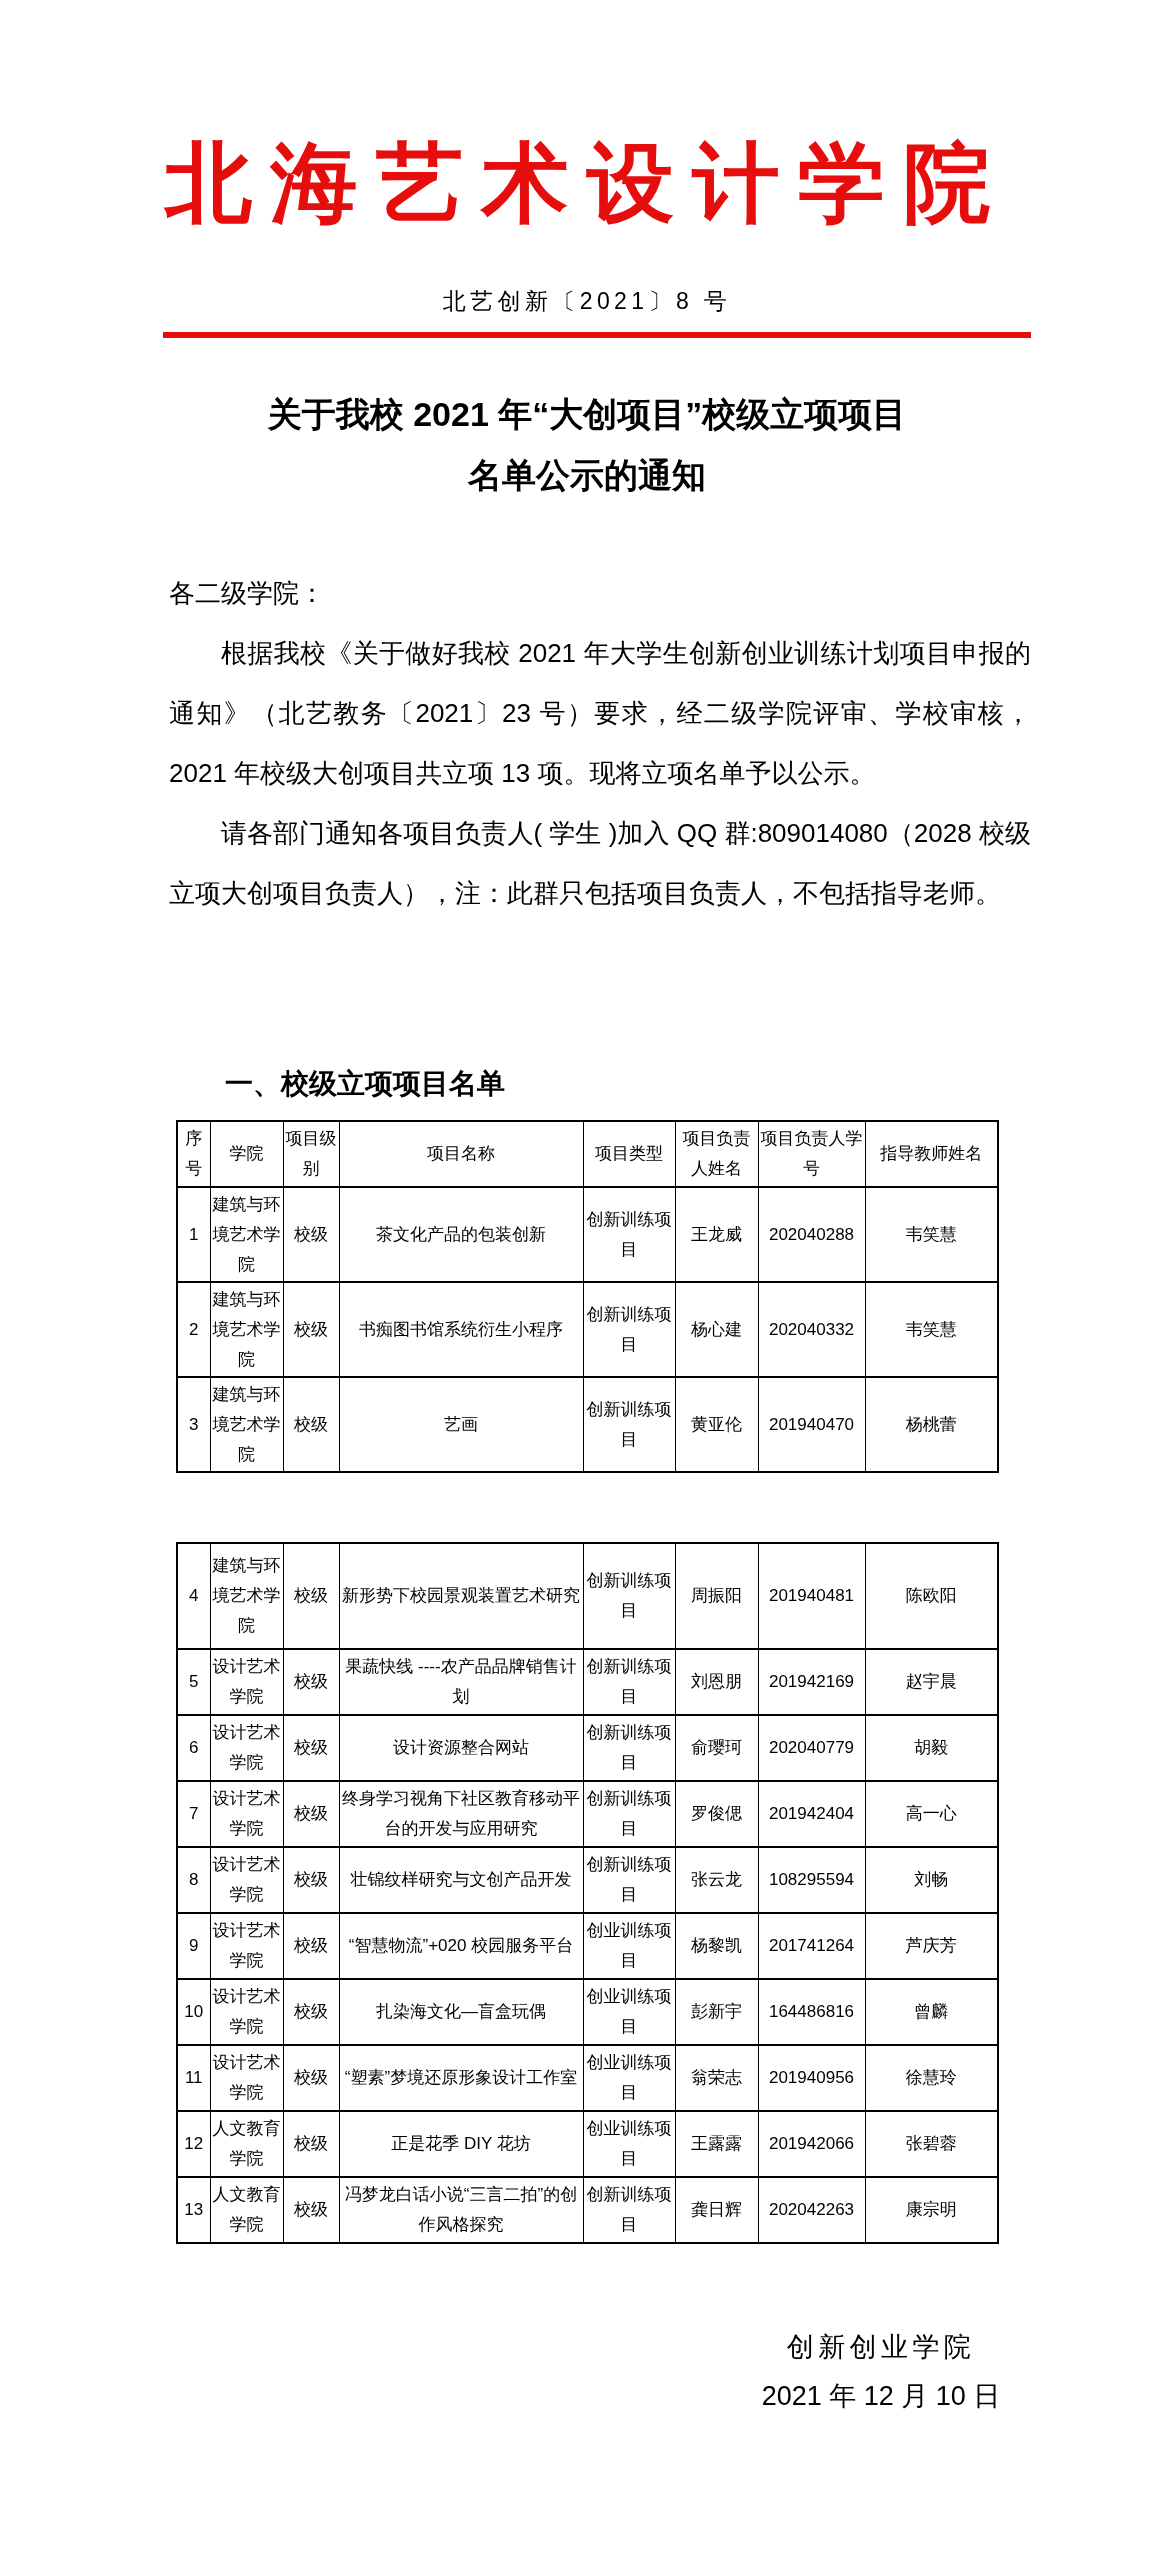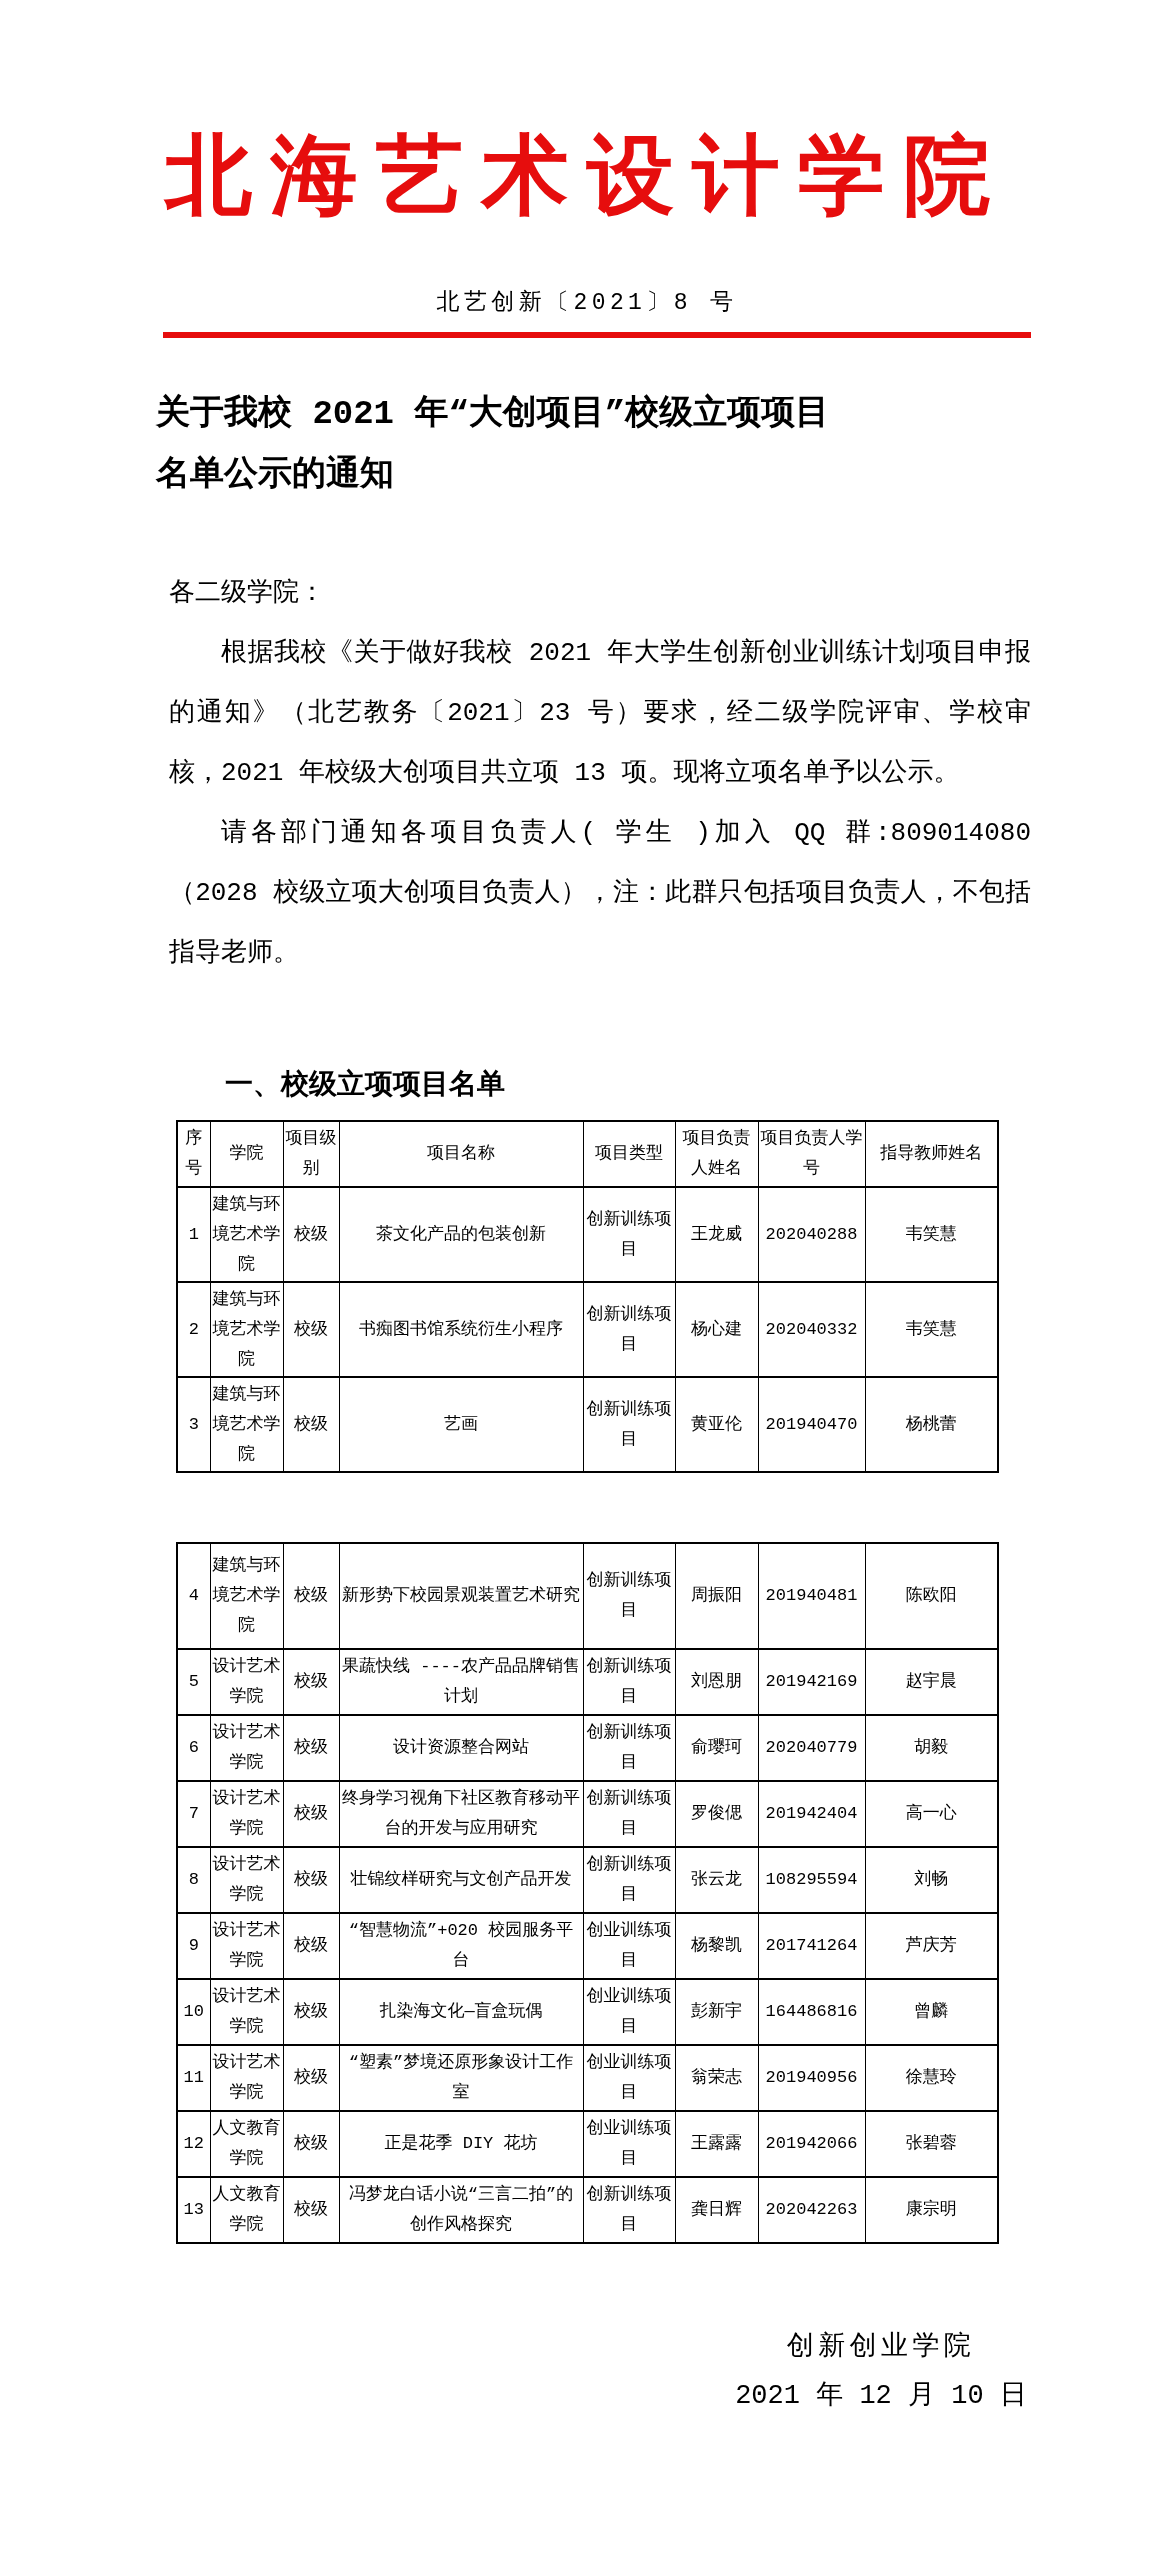--- a/index.html
+++ b/index.html
@@ -1,35 +1,35 @@
 <!DOCTYPE html>
 <html style="font-size:12px"><head>
 <meta charset="utf-8">
 <style>
   html,body{margin:0;padding:0;background:#ffffff;}
   .page{
     position:relative;width:1174px;height:2576px;background:#ffffff;
-    font-family:Liberation Mono, monospace;color:#000000;overflow:hidden;
+    font-family:Liberation Sans, sans-serif;color:#000000;overflow:hidden;
   }
   .letterhead{
     position:absolute;top:135px;left:0;width:100%;margin:0;
     text-align:center;font-size:87px;font-weight:bold;color:#e60d0d;
     letter-spacing:18.5px;white-space:nowrap;line-height:1.1;
   }
   .doc-number{
     position:absolute;top:286px;left:0;width:100%;
     text-align:center;font-size:23px;letter-spacing:4.4px;
   }
   .red-rule{
     position:absolute;top:332px;left:163px;width:868px;height:6px;
     background:#e60d0d;
   }
   .doc-title{
     position:absolute;top:384px;left:156px;width:862px;margin:0;
-    font-size:34px;font-weight:bold;line-height:61px;
+    text-align:center;font-size:34px;font-weight:bold;line-height:61px;
   }
   .body-text{
     position:absolute;top:563px;left:169px;width:862px;
     font-size:26px;line-height:60px;text-align:justify;
   }
   .body-text p{margin:0;}
   .body-text p.para{text-indent:2em;}
   .section-heading{
     position:absolute;top:1065px;left:169px;width:862px;margin:0;
     font-size:28px;font-weight:bold;text-indent:2em;

